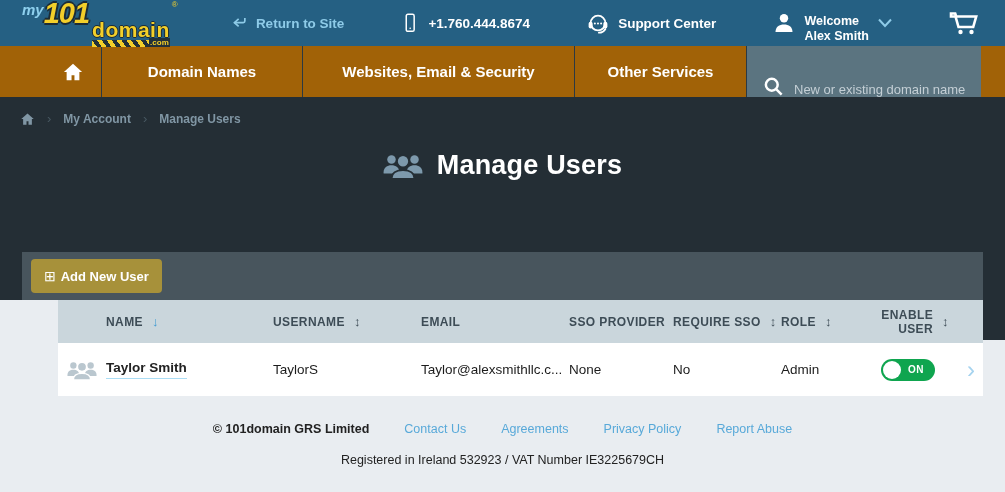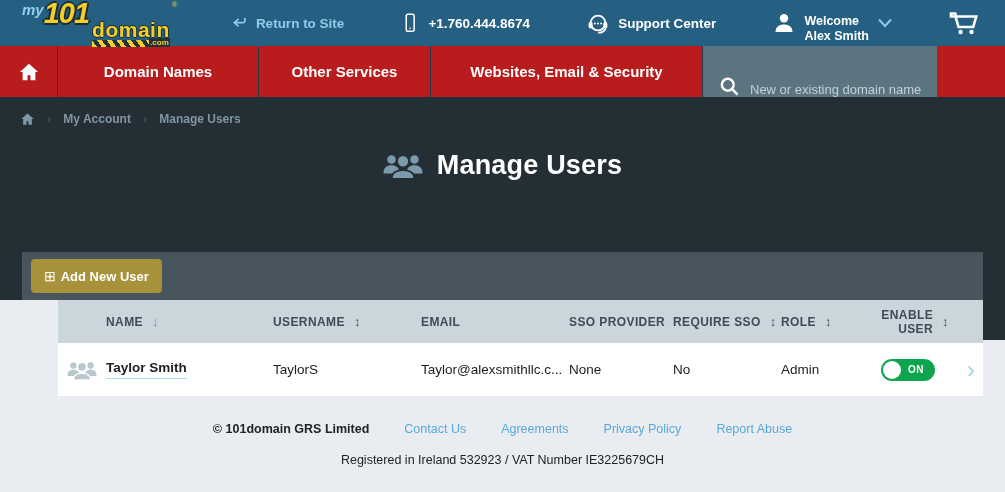--- a/index.html
+++ b/index.html
@@ -22,21 +22,21 @@
     font-size:8px; font-weight:bold; padding:0 1px; line-height:9px; }
   .logo-reg { color:#f3cf2a; font-size:8px; margin-left:2px; }
 
   .topbar-right { margin-left:auto; display:flex; align-items:center; gap:56px; }
   .tb-item { display:flex; align-items:center; gap:8px; font-size:13.5px; font-weight:600; cursor:pointer; }
   .tb-return { color:#8ecbe8; }
   .welcome-text { font-size:12.5px; line-height:1.18; font-weight:600;margin-top:12px; }
   .icon { display:inline-flex; }
 
   
-  .nav { height:51px; background:#b91c1c; display:flex; }
+  .nav { height:51px; background:#a16207; display:flex;padding-left:44px; }
   .nav-home { width:58px; display:flex; align-items:center; justify-content:center;
     border-right:1px solid #2b3943; color:#fff; cursor:pointer; }
   .nav-item { display:flex; align-items:center; justify-content:center; color:#fff;
     font-size:15px; font-weight:600; border-right:1px solid #2b3943; cursor:pointer; }
   .nav-item.w1 { width:201px; } .nav-item.w2 { width:272px; } .nav-item.w3 { width:172px; }
   .nav-search { width:234px; background:#5b7480; display:flex; align-items:flex-end;
     padding-left:16px; gap:10px; }
   .nav-search input { background:transparent; border:none; outline:none; color:#e6ecef;
     font-size:13px; width:220px; font-family:"Liberation Sans", sans-serif; }
   .nav-search input::placeholder { color:#c4cfd5; }
@@ -177,25 +177,25 @@
   <div class="nav-home">
     <span class="icon">
       <svg width="22" height="20" viewBox="0 0 24 22" fill="#fff">
         <path d="M12 2 2 11h3v9h5.4v-5.5h3.2V20H19v-9h3z"></path>
       </svg>
     </span>
   </div>
   <div class="nav-item w1">
     <span>Domain Names</span>
   </div>
+  <div class="nav-item w2">
+    <span>Websites, Email &amp; Security</span>
+  </div>
   <div class="nav-item w3">
     <span>Other Services</span>
-  </div>
-  <div class="nav-item w2">
-    <span>Websites, Email &amp; Security</span>
   </div>
   <div class="nav-search">
     <span class="icon">
       <svg width="21" height="21" viewBox="0 0 22 22" fill="none" stroke="#fff" stroke-width="2.6">
         <circle cx="9.2" cy="9.2" r="6.2"></circle>
           <path d="M14 14l5.5 5.5"></path>
       </svg>
     </span>
     <input type="text" placeholder="New or existing domain name" style="">
   </div>

